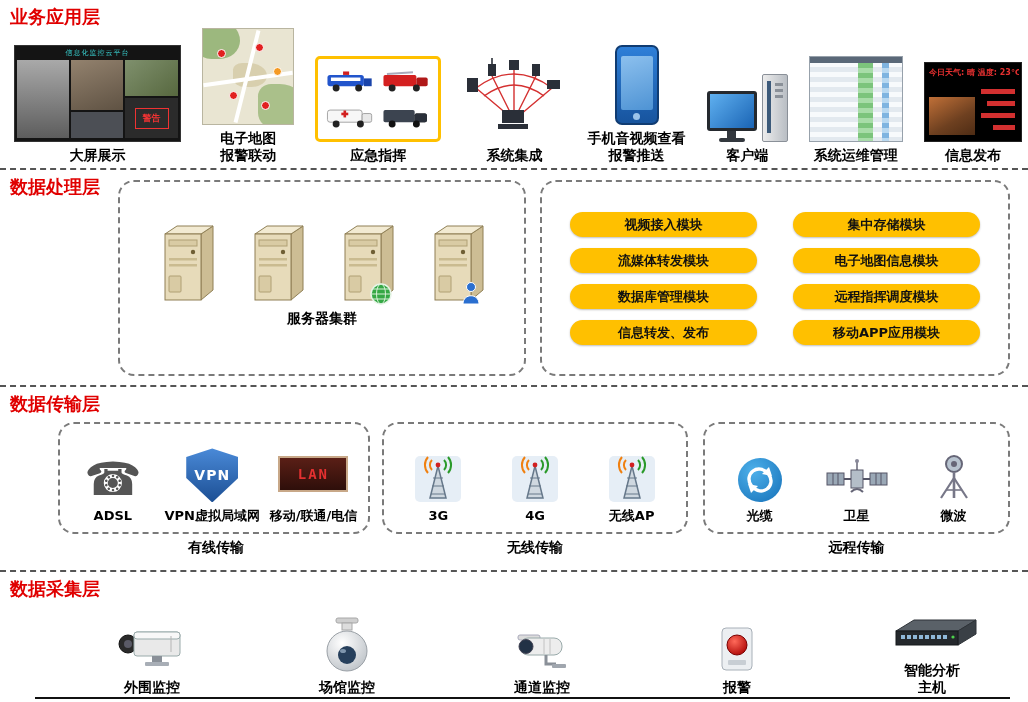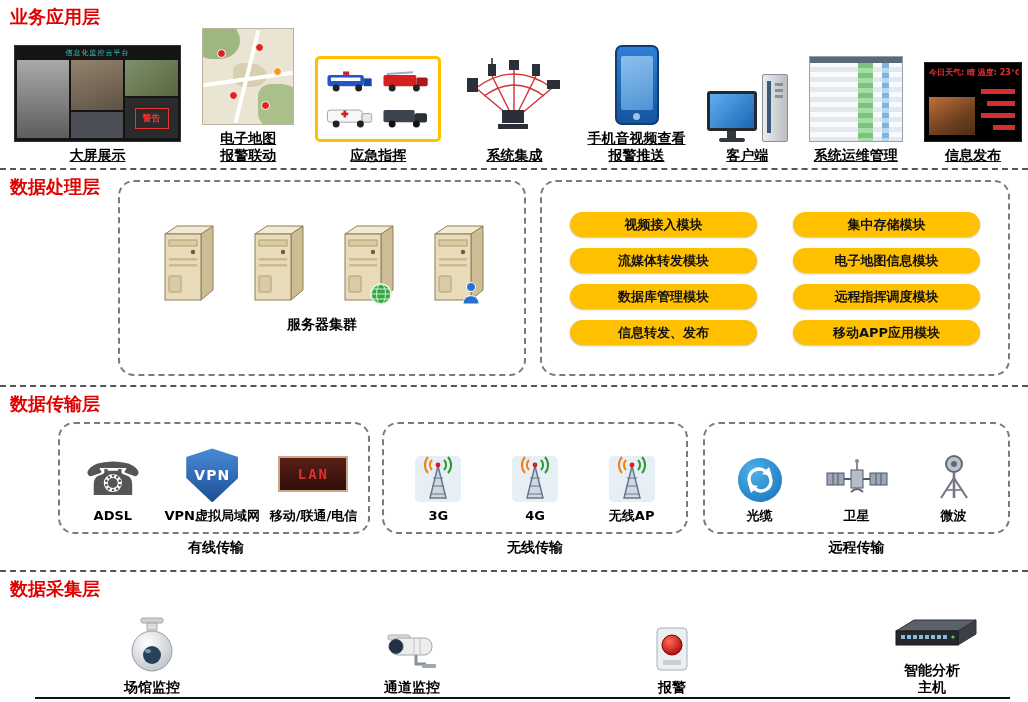--- a/index.html
+++ b/index.html
@@ -9,21 +9,21 @@
   }
   .layer{position:absolute;left:0;width:1028px;}
   .l1{top:0;height:168px;}
   .l2{top:168px;height:217px;border-top:2px dashed #555;}
   .l3{top:385px;height:185px;border-top:2px dashed #555;}
   .l4{top:570px;height:132px;border-top:2px dashed #555;}
   .ltitle{position:absolute;top:5px;left:10px;color:#e00000;font-weight:bold;font-size:18px;}
   .lbl{font-weight:bold;font-size:14px;text-align:center;line-height:1.2;white-space:pre-line;color:#000;}
 
   
-  .apps{position:absolute;left:14px;right:6px;top:24px;bottom:4px;display:flex;justify-content:space-between;align-items:flex-end;text-decoration:underline;}
+  .apps{position:absolute;left:14px;right:6px;top:24px;bottom:4px;display:flex;justify-content:space-between;align-items:flex-end;}
   .app-item{display:flex;flex-direction:column;align-items:center;justify-content:flex-end;gap:5px;}
 
   .wall{position:relative;width:165px;height:95px;background:#141414;border:1px solid #333;}
   .wall-banner{position:absolute;top:2px;left:0;right:0;text-align:center;color:#39d3d3;font-size:7px;letter-spacing:1px;}
   .wt{position:absolute;}
   .wt1{left:2px;top:14px;width:52px;height:78px;background:linear-gradient(180deg,#a9a9a9,#5d5d5d);}
   .wt2{left:56px;top:14px;width:52px;height:50px;background:linear-gradient(160deg,#93826e,#5f5243);}
   .wt3{left:56px;top:66px;width:52px;height:26px;background:#4c4f55;}
   .wt4{left:110px;top:14px;width:53px;height:36px;background:linear-gradient(140deg,#7f906d,#57683f);}
   .wt5{left:110px;top:52px;width:53px;height:40px;background:#2b2b2b;display:flex;align-items:center;justify-content:center;}
@@ -68,21 +68,21 @@
   .pub{position:relative;width:96px;height:78px;background:#000;border:1px solid #222;overflow:hidden;}
   .pub-t{position:absolute;top:4px;left:4px;right:2px;color:#e63030;font-size:8px;font-weight:bold;white-space:nowrap;overflow:hidden;}
   .pub-img{position:absolute;left:4px;bottom:6px;width:46px;height:38px;background:linear-gradient(150deg,#c07038,#6e4020 60%,#4e2c14);}
   .pub-bar{position:absolute;right:6px;background:#d23030;height:5px;}
   .pb1{top:26px;width:34px;} .pb2{top:38px;width:28px;} .pb3{top:50px;width:34px;} .pb4{top:62px;width:22px;}
 
   
   .dashbox{position:absolute;border:2px dashed #7a7a7a;border-radius:16px;box-sizing:border-box;}
   .srv-box{left:118px;top:10px;width:408px;height:196px;display:flex;flex-direction:column;align-items:center;}
   .srv-row{display:flex;gap:34px;margin-top:42px;}
-  .srv-lbl{margin-top:6px;}
+  .srv-lbl{}
   .mod-box{left:540px;top:10px;width:470px;height:196px;display:grid;grid-template-columns:1fr 1fr;column-gap:36px;row-gap:11px;
            padding:30px 28px;box-sizing:border-box;align-content:start;}
   .pill{height:25px;border-radius:13px;background:#ffc000;display:flex;align-items:center;justify-content:center;
         font-weight:bold;font-size:13px;color:#111;box-shadow:0 1px 2px rgba(0,0,0,.25);}
 
   
   .tx-box{position:absolute;top:35px;height:112px;border:2px dashed #7a7a7a;border-radius:16px;box-sizing:border-box;
           display:flex;justify-content:space-around;align-items:flex-end;padding:8px 6px;}
   .txb1{left:58px;width:312px;} .txb2{left:382px;width:306px;} .txb3{left:703px;width:307px;}
   .tx-item{display:flex;flex-direction:column;align-items:center;justify-content:flex-end;gap:6px;min-width:84px;}
@@ -399,20 +399,32 @@
     <div class="grp g1">有线传输</div>
     <div class="grp g2">无线传输</div>
     <div class="grp g3">远程传输</div>
   </section>
 
   <section class="layer l4">
     <div class="ltitle">数据采集层</div>
 
     <div class="col-row">
 
+      <div class="col-item">
+        <svg width="74" height="50" viewBox="0 0 74 50">
+          <circle cx="13" cy="20" r="9" fill="#2a2a2a" stroke="#111"></circle>
+          <circle cx="13" cy="20" r="4" fill="#5a5a66"></circle>
+          <rect x="19" y="8" width="46" height="24" rx="3" fill="#e9e9e9" stroke="#9aa"></rect>
+          <rect x="19" y="8" width="46" height="7" rx="3" fill="#f8f8f8" stroke="#9aa"></rect>
+          <line x1="56" y1="12" x2="56" y2="28" stroke="#b5b5b5"></line>
+          <rect x="37" y="32" width="10" height="6" fill="#8a9098"></rect>
+          <rect x="30" y="38" width="24" height="4" rx="1" fill="#a8aeb6"></rect>
+        </svg>
+        <div class="lbl">外围监控</div>
+      </div>
 
 
       <div class="col-item">
         <svg width="54" height="58" viewBox="0 0 54 58">
           <defs>
             <radialGradient id="domeg" cx="38%" cy="30%" r="75%">
               <stop offset="0%" stop-color="#ffffff"></stop>
                 <stop offset="100%" stop-color="#bfc4c9"></stop>
             </radialGradient>
           </defs>

